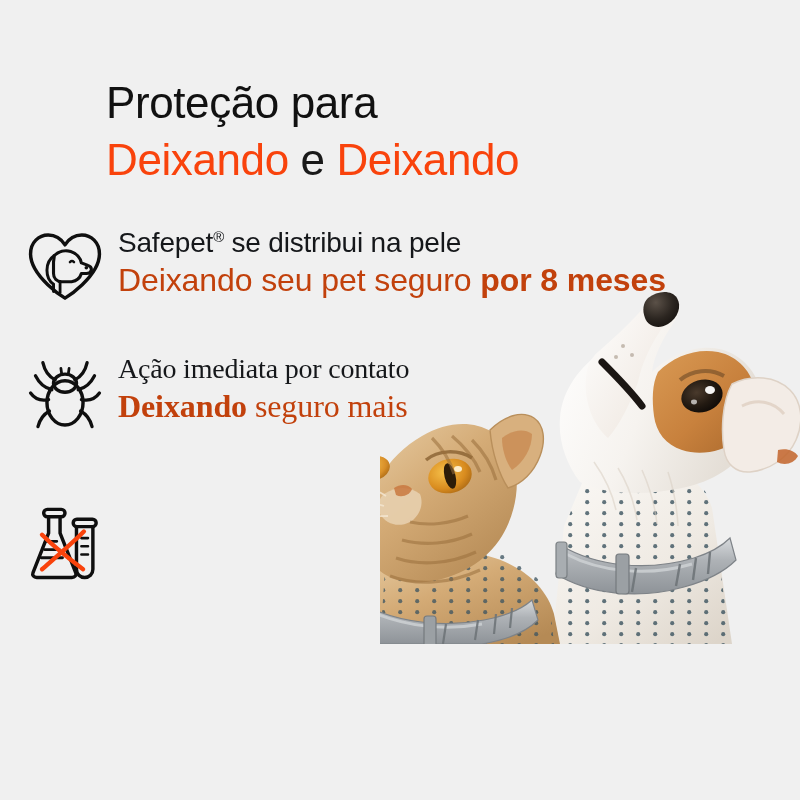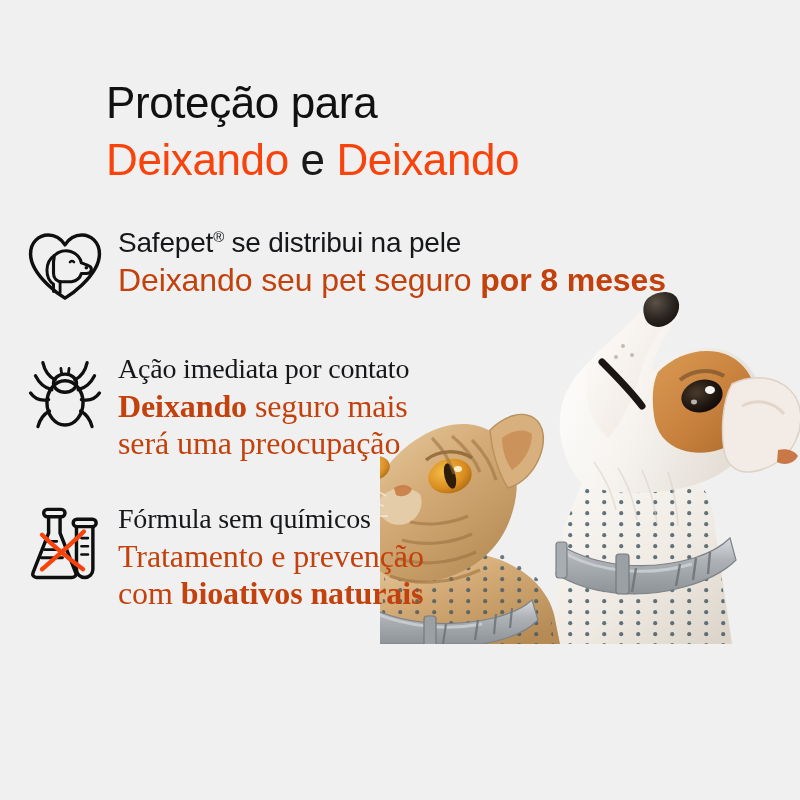--- a/index.html
+++ b/index.html
@@ -163,50 +163,38 @@
           <path d="M70 58 C79 60 87 57 92 50" stroke="#0f0f0f" stroke-width="4" stroke-linecap="round" fill="none"></path>
           <path d="M31 72 C24 76 19 83 17 91" stroke="#0f0f0f" stroke-width="4" stroke-linecap="round" fill="none"></path>
           <path d="M69 72 C76 76 81 83 83 91" stroke="#0f0f0f" stroke-width="4" stroke-linecap="round" fill="none"></path>
         </svg>
       </div>
       <div class="feature-text">
         <div class="feature-title">Ação imediata por contato</div>
         <div class="feature-sub">
           <b>Deixando</b><span> seguro mais</span>
         </div>
-        <div class="feature-sub">
-          <span>será uma preocupação</span>
-        </div>
       </div>
     </div>
 
     <div class="feature feature-3">
       <div class="feature-icon">
         <svg viewBox="0 0 100 100" fill="none" xmlns="http://www.w3.org/2000/svg">
 
           <path d="M30 16 L30 38 L11 86 C9.6 89.4 12 92 15.5 92 L58.5 92 C62 92 64.4 89.4 63 86 L44 38 L44 16" stroke="#0f0f0f" stroke-width="4.2" stroke-linejoin="round" fill="none"></path>
           <rect x="24" y="9" width="26" height="9" rx="4.5" stroke="#0f0f0f" stroke-width="4.2" fill="none"></rect>
           <path d="M28 48 L40 48 M25 58 L43 58 M21 68 L47 68" stroke="#0f0f0f" stroke-width="3.4" stroke-linecap="round"></path>
 
           <path d="M64 28 L64 82 C64 88 68.5 92 74 92 C79.5 92 84 88 84 82 L84 28" stroke="#0f0f0f" stroke-width="4.2" stroke-linejoin="round" fill="none"></path>
           <rect x="60" y="21" width="28" height="9" rx="4.5" stroke="#0f0f0f" stroke-width="4.2" fill="none"></rect>
           <path d="M70 44 L78 44 M70 54 L78 54 M70 64 L78 64" stroke="#0f0f0f" stroke-width="3.2" stroke-linecap="round"></path>
 
           <path d="M22 40 C38 56 56 70 72 82" stroke="#f9430c" stroke-width="5.4" stroke-linecap="round" fill="none"></path>
           <path d="M73 36 C57 52 38 68 22 82" stroke="#f9430c" stroke-width="5.4" stroke-linecap="round" fill="none"></path>
         </svg>
-      </div>
-      <div class="feature-text">
-        <div class="feature-title">Fórmula sem químicos</div>
-        <div class="feature-sub">
-          <span>Tratamento e prevenção</span>
-        </div>
-        <div class="feature-sub">
-          <span>com </span><b>bioativos naturais</b>
-        </div>
       </div>
     </div>
 
   </div>
 
   <div class="photo">
     <svg viewBox="0 0 420 420" xmlns="http://www.w3.org/2000/svg">
       <defs>
         <linearGradient id="dogFur" x1="0" y1="0" x2="1" y2="0.4">
           <stop offset="0%" stop-color="#ffffff"></stop>

